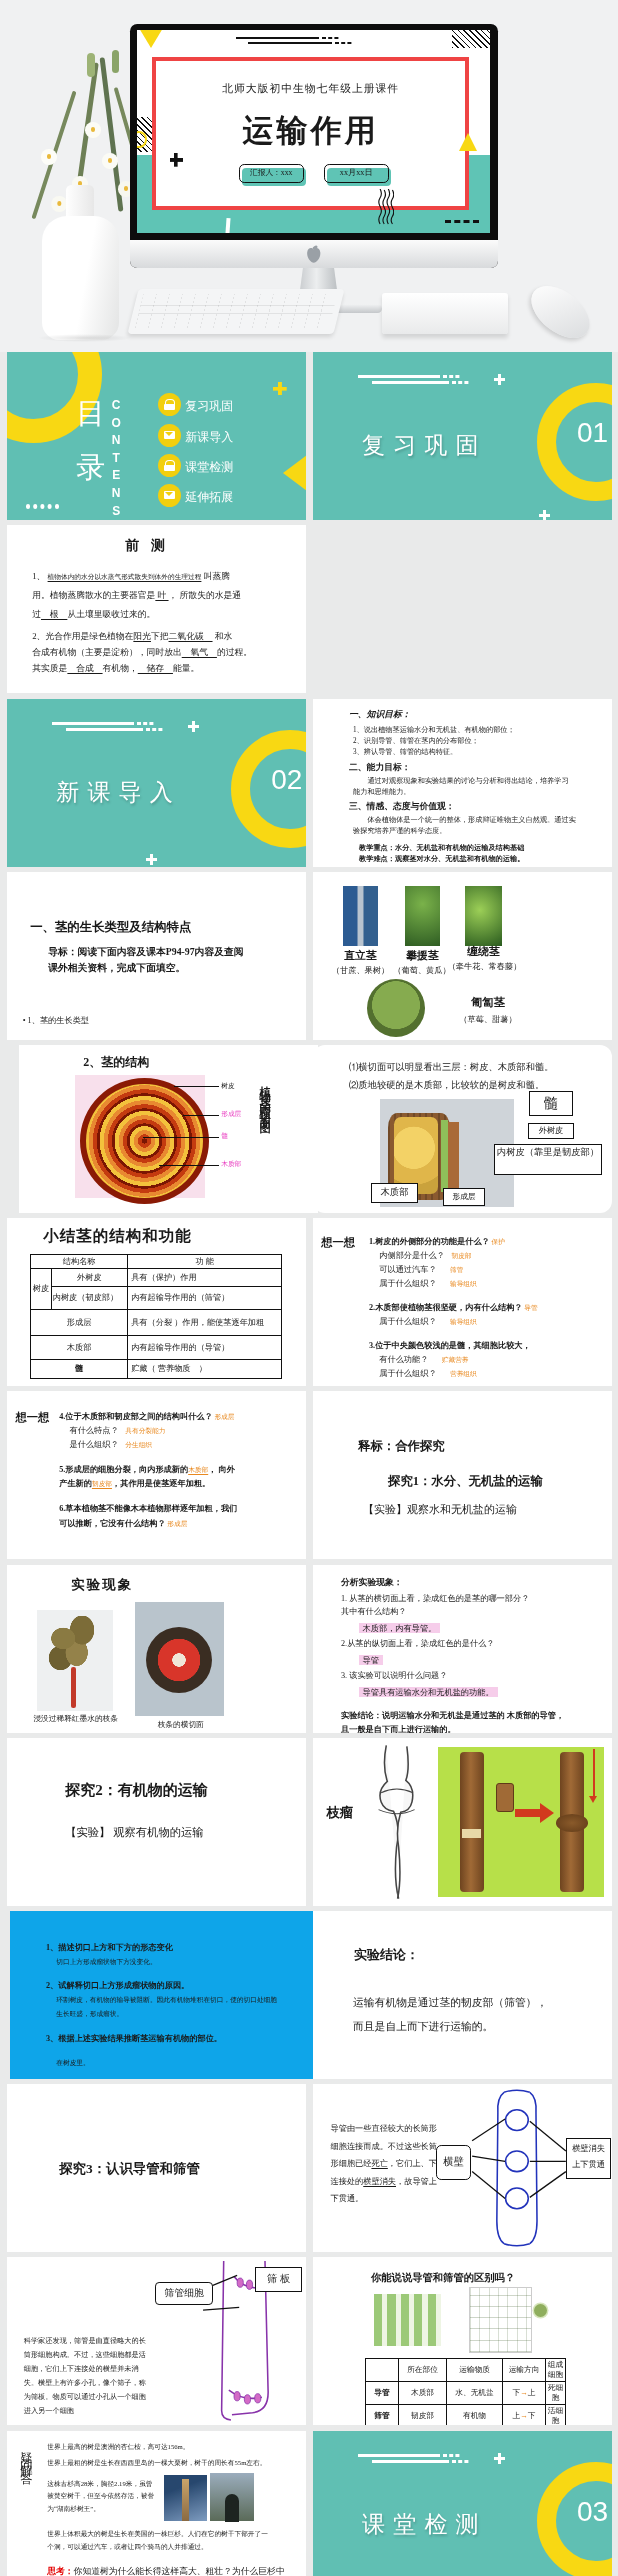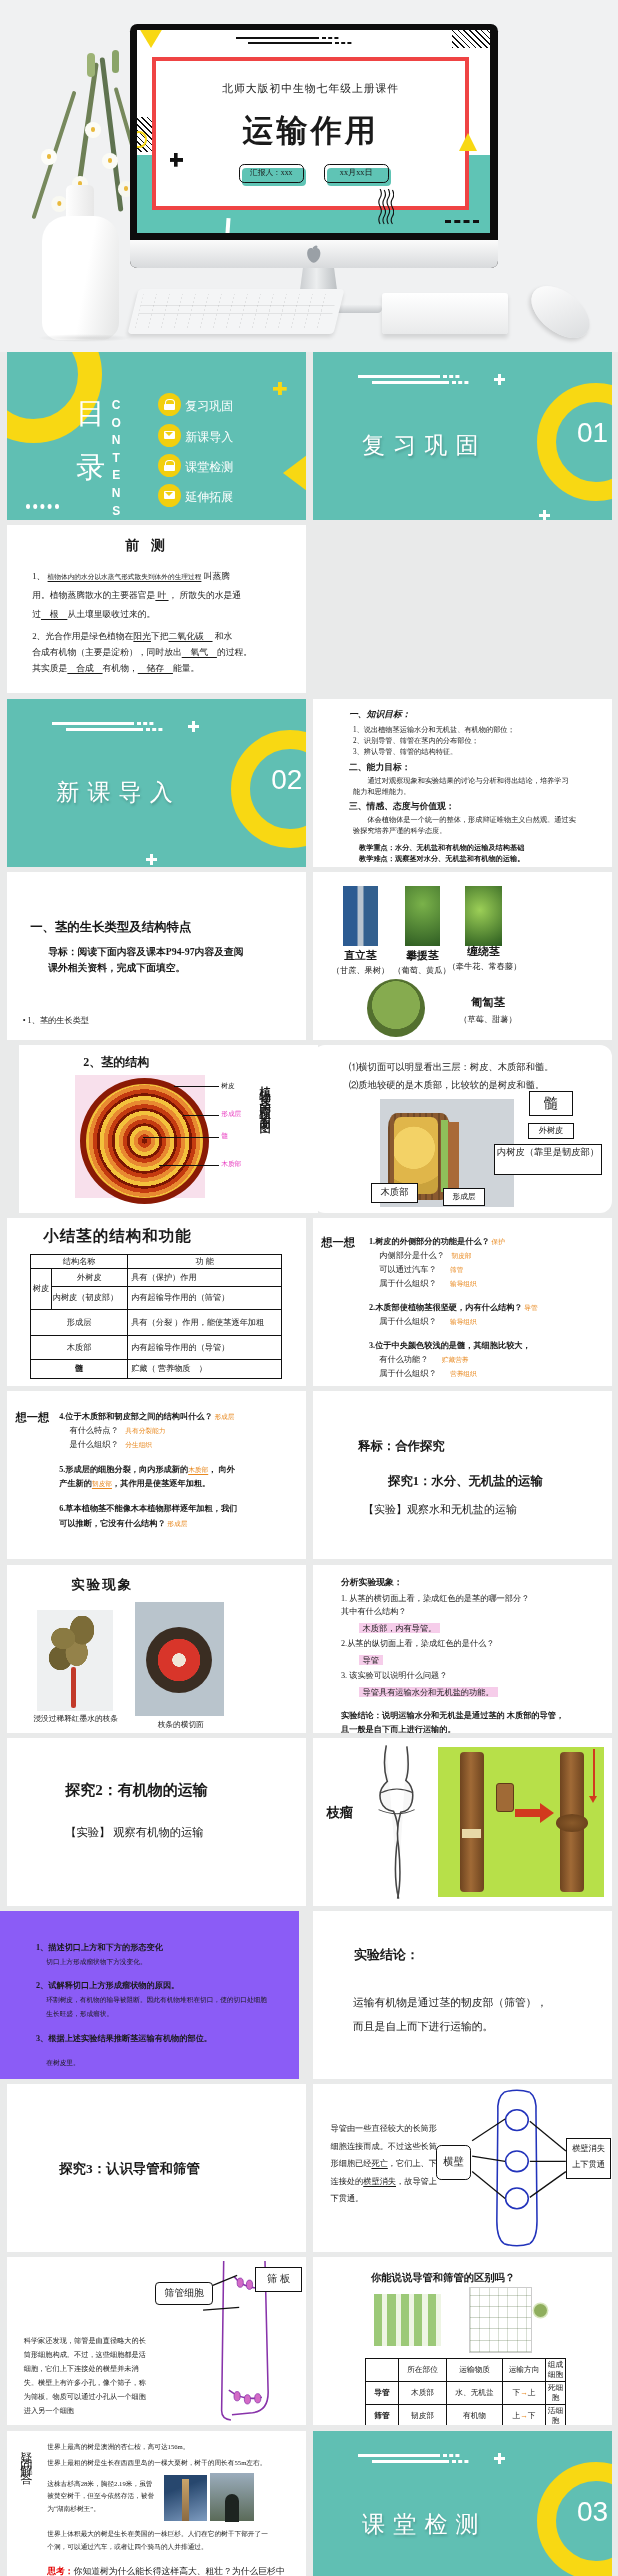--- a/index.html
+++ b/index.html
@@ -382,21 +382,21 @@
       <div class="abs" style="left:77px;top:62px;width:27px;height:8.2px;background:#d23a1e;"></div>
       <div class="abs" style="left:102px;top:56px;width:0;height:0;border-top:10.3px solid transparent;border-bottom:10.3px solid transparent;border-left:14.4px solid #d23a1e;"></div>
       <div class="abs" style="left:122px;top:5.2px;width:24px;height:140px;background:linear-gradient(90deg,#6e441f,#a06a36 45%,#6e441f);border-radius:4.1px;">
         <div class="abs" style="left:-4.1px;top:62px;width:32px;height:17.5px;background:radial-gradient(#8a5a2a,#5f3a18);border-radius:50%;"></div>
       </div>
       <div class="abs" style="left:155px;top:2.1px;width:2.1px;height:49px;background:#d23a1e;"></div>
       <div class="abs" style="left:151px;top:49px;width:0;height:0;border-left:4.1px solid transparent;border-right:4.1px solid transparent;border-top:7.2px solid #d23a1e;"></div>
     </div>
   </div>
 
-  <div class="slide" style="left:0;top:1911px;background:#8b5cf6;">
+  <div class="slide" style="left:10px;top:1911px;background:#0ea5e9;padding-left:40px;">
     <div class="abs paras" style="left:36px;top:30px;width:232px;font-size:8.2px;line-height:14px;">
         <p><span class="b">1、描述切口上方和下方的形态变化</span></p>
         <p class="sub"><span class="f13">切口上方形成瘤状物下方没变化。</span></p>
         <p class="gap"><span class="b">2、试解释切口上方形成瘤状物的原因。</span></p>
         <p class="sub"><span class="f13">环割树皮，有机物的输导被阻断。因此有机物堆积在切口，使的切口处细胞生长旺盛，形成瘤状。</span></p>
         <p class="gap"><span class="b">3、根据上述实验结果推断茎运输有机物的部位。</span></p>
         <p class="sub gap"><span class="f13">在树皮里。</span></p>
       </div>
   </div>
   <div class="slide" style="left:313px;top:1911px;">

